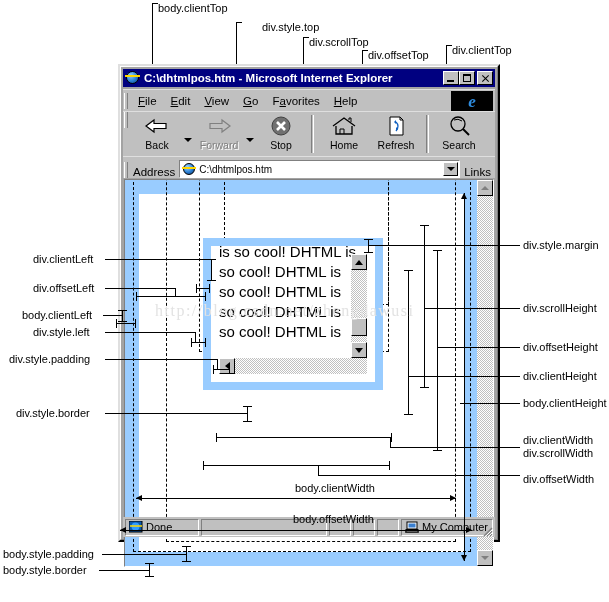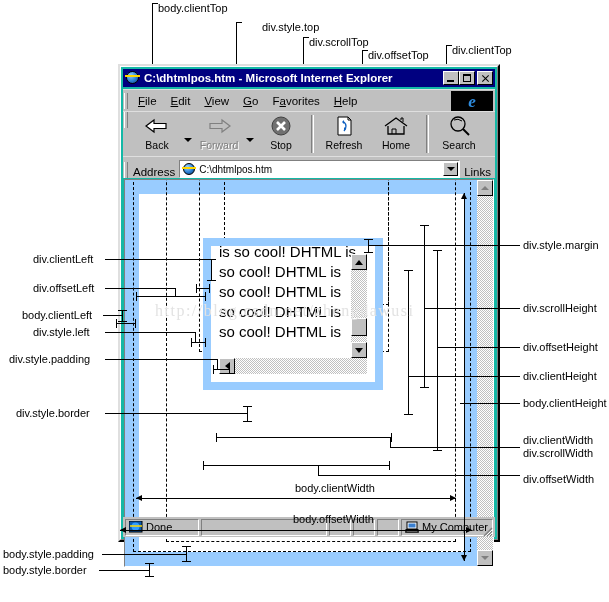--- a/index.html
+++ b/index.html
@@ -14,21 +14,21 @@
 
   
   .ann{position:absolute;font-size:11px;color:#000;white-space:nowrap;line-height:12px;font-family:"Liberation Sans", sans-serif;}
   .ln{position:absolute;background:#000;}
   .lnh{height:1px;}
   .lnv{width:1px;}
 
   
   #iewin{
     position:absolute;left:118px;top:64px;width:382px;height:478px;
-    background:#14b8a6;
+    background:#a3a3a3;
     border-left:2px solid #dfdfdf;border-top:2px solid #dfdfdf;
     border-right:2px solid #000;border-bottom:2px solid #000;
     box-sizing:border-box;
   }
   #iewin .inner-bevel{
     position:absolute;left:0;top:0;right:0;bottom:0;
     border-left:1px solid #fff;border-top:1px solid #fff;
     border-right:1px solid #808080;border-bottom:1px solid #808080;
     box-sizing:border-box;
   }
@@ -322,39 +322,39 @@
               <path d="M11 7 L19 15 M19 7 L11 15" stroke="#fff" stroke-width="2.6"></path>
             </svg>
         </div>
         <div class="lbl">Stop</div>
       </div>
       <div class="tb-sep"></div>
 
       <div class="tb-btn">
         <div class="tb-ico">
           <svg width="30" height="23" viewBox="0 0 30 23">
+              <path d="M4 11 L15 3 L26 11" fill="none" stroke="#000" stroke-width="1.3"></path>
+              <path d="M7 11 V19 H23 V11" fill="none" stroke="#000" stroke-width="1.3"></path>
+              <path d="M11 19 V14 H15 V19" fill="none" stroke="#000"></path>
+              <path d="M20 5 V3 H22 V7" fill="none" stroke="#000"></path>
+            </svg>
+        </div>
+        <div class="lbl">Home</div>
+      </div>
+
+      <div class="tb-btn">
+        <div class="tb-ico">
+          <svg width="30" height="23" viewBox="0 0 30 23">
               <path d="M9 2 H19 L22 5 V20 H9 Z" fill="#fff" stroke="#000"></path>
               <path d="M19 2 V5 H22" fill="none" stroke="#000"></path>
               <path d="M13 7 l2 -2 v4 z M17 14 l-2 2 v-4 z" fill="#1060c0"></path>
               <path d="M15 7 q4 4 0 9" fill="none" stroke="#1060c0" stroke-width="1.3"></path>
             </svg>
         </div>
         <div class="lbl">Refresh</div>
-      </div>
-
-      <div class="tb-btn">
-        <div class="tb-ico">
-          <svg width="30" height="23" viewBox="0 0 30 23">
-              <path d="M4 11 L15 3 L26 11" fill="none" stroke="#000" stroke-width="1.3"></path>
-              <path d="M7 11 V19 H23 V11" fill="none" stroke="#000" stroke-width="1.3"></path>
-              <path d="M11 19 V14 H15 V19" fill="none" stroke="#000"></path>
-              <path d="M20 5 V3 H22 V7" fill="none" stroke="#000"></path>
-            </svg>
-        </div>
-        <div class="lbl">Home</div>
       </div>
       <div class="tb-sep"></div>
 
       <div class="tb-btn">
         <div class="tb-ico">
           <svg width="30" height="23" viewBox="0 0 30 23">
               <circle cx="14" cy="9" r="7" fill="none" stroke="#000" stroke-width="1.3"></circle>
               <path d="M10 5 q4 -2 8 1" fill="none" stroke="#000"></path>
               <path d="M19 14 L25 20" stroke="#000" stroke-width="2"></path>
             </svg>

